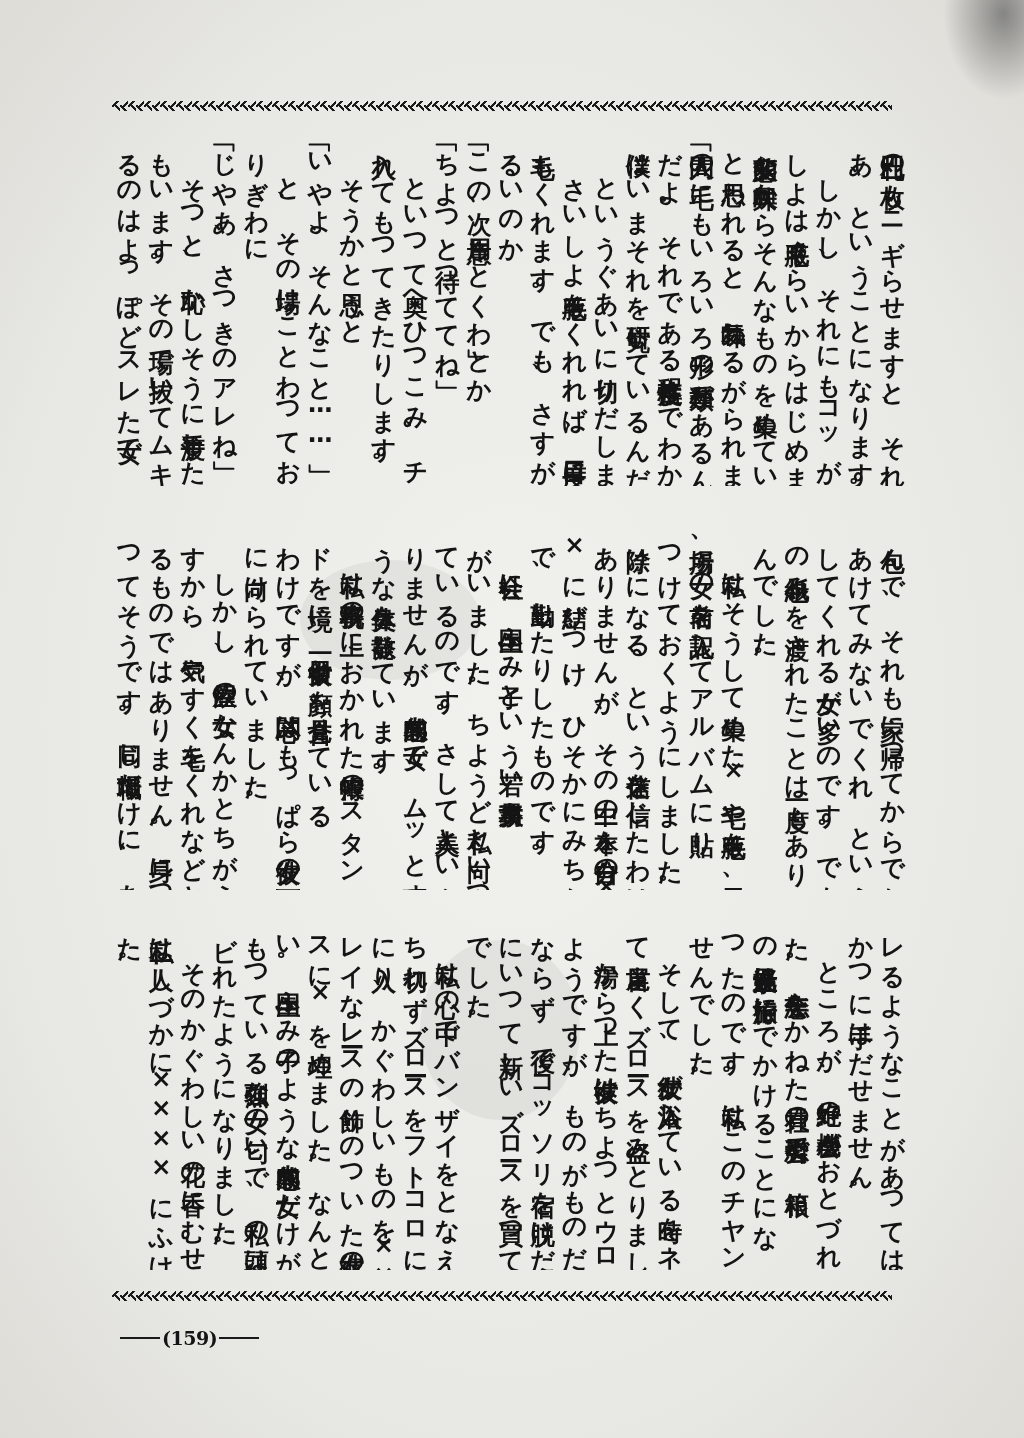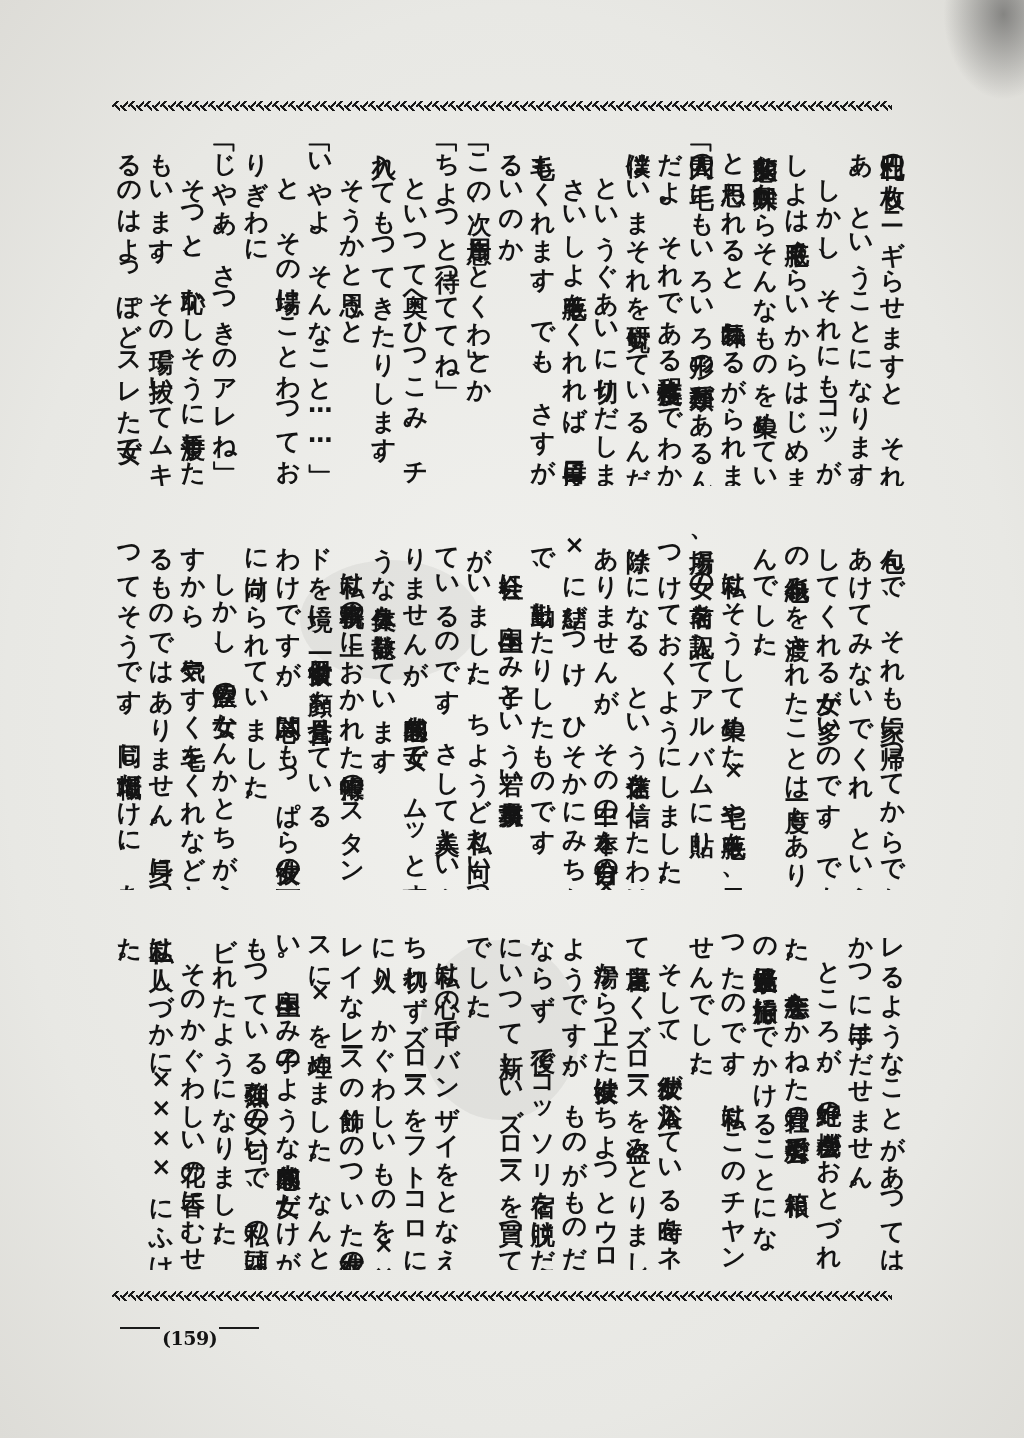--- a/index.html
+++ b/index.html
@@ -43,21 +43,21 @@
     letter-spacing:0.5px;
     font-weight:bold;
     white-space:nowrap;
     overflow:hidden;
     height:100%;
   }
   .folio {
     position:absolute; left:118px; top:1327px;
     font-family:"DejaVu Serif", "Liberation Serif", serif;
     font-size:19px; font-weight:bold; letter-spacing:-0.5px;
-    display:flex; 
+    display:flex; align-items:center;
   }
   .folio .dash { display:inline-block; width:40px; height:2px; background:#1a1a1a; margin:0 2px; }
   .smudge {
     position:absolute; border-radius:50%;
     background:rgba(90,90,90,0.08);
   }
 </style>
 </head>
 <body>
 

